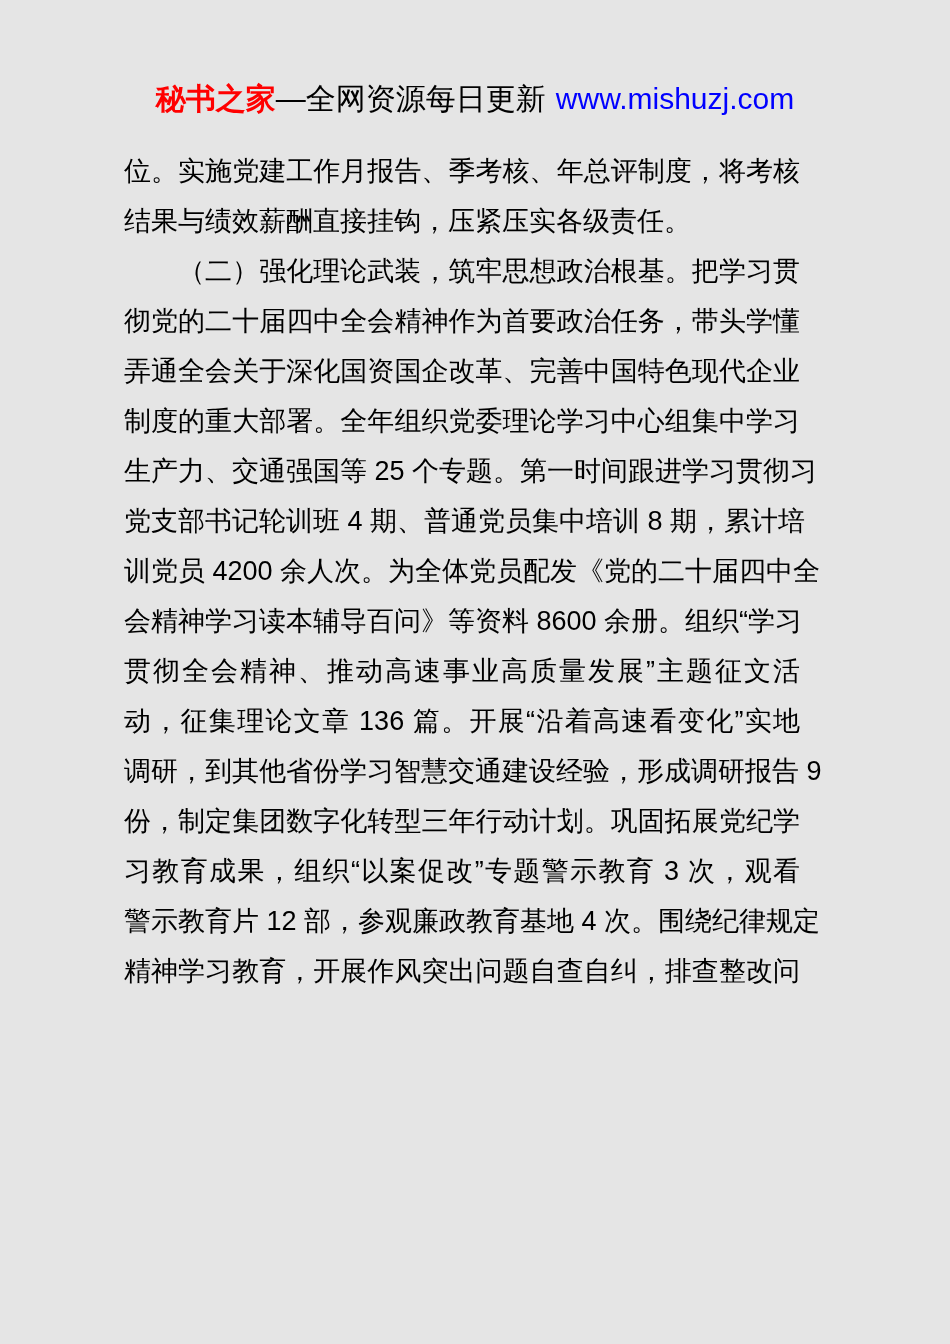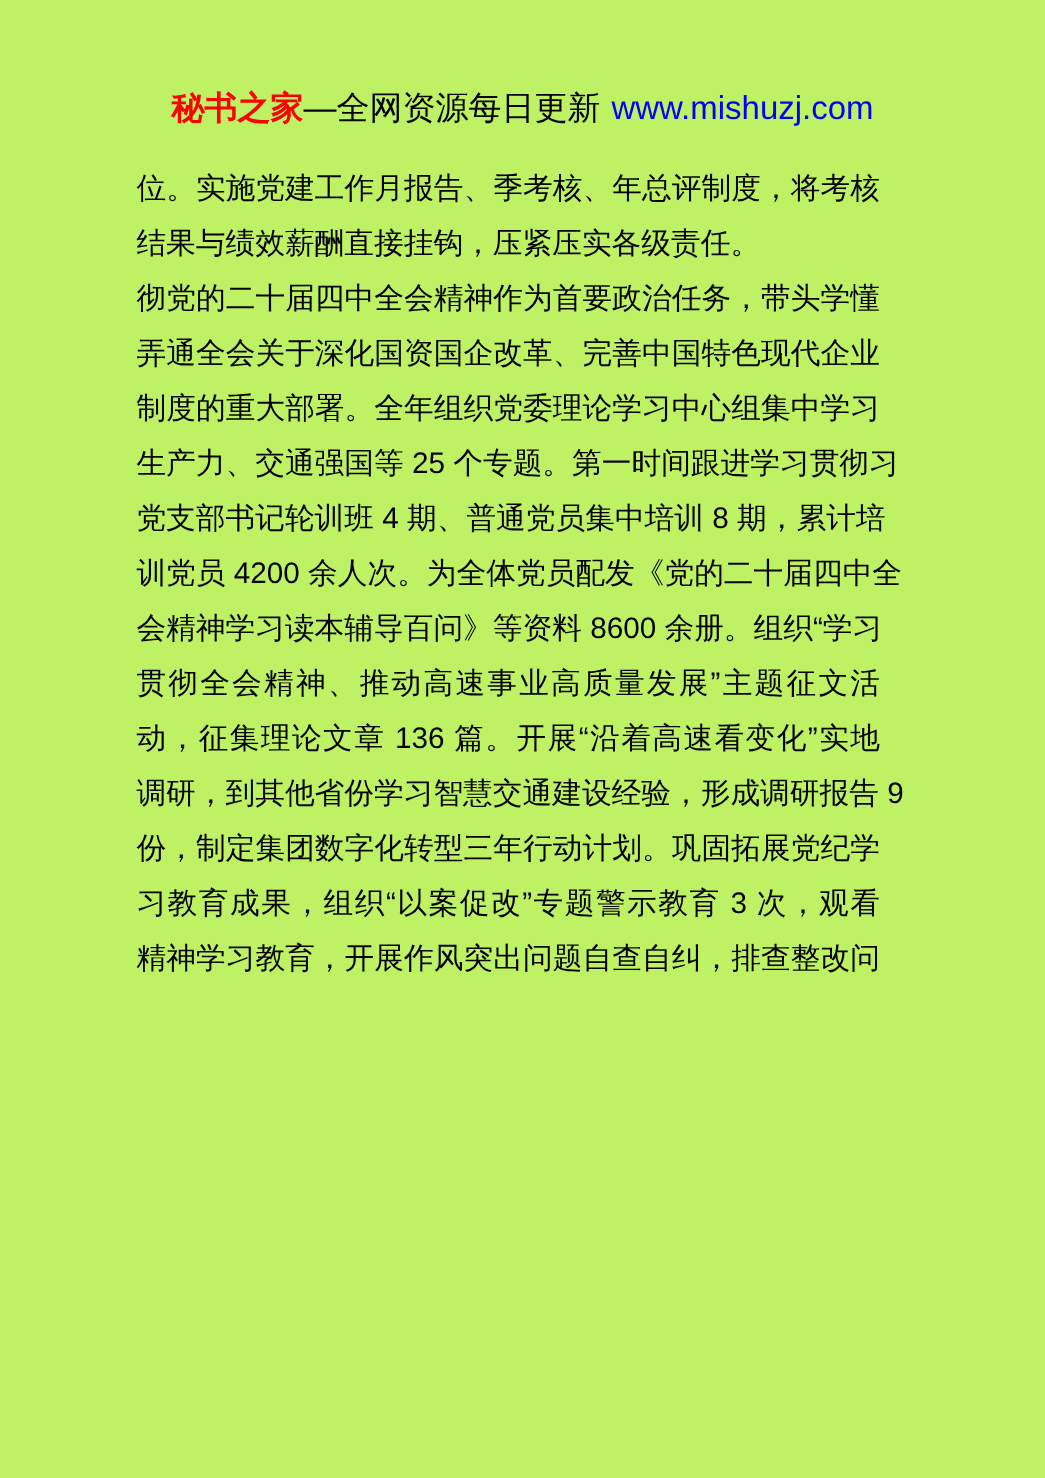--- a/index.html
+++ b/index.html
@@ -4,21 +4,21 @@
 <style>
   html, body {
     margin: 0;
     padding: 0;
     background: #ffffff;
   }
   .page {
     position: relative;
     width: 950px;
     height: 1344px;
-    background: #bef264;
+    background: #e5e5e5;
     overflow: hidden;
     font-family: "Liberation Sans", sans-serif;
   }
   .header {
     position: absolute;
     top: 80px;
     left: 0;
     width: 100%;
     text-align: center;
     font-size: 30px;
@@ -62,27 +62,29 @@
 </head>
 <body>
 
 <div class="page">
   <div class="header">
     <span class="site-name" style="color: rgb(255, 0, 0);">秘书之家</span><span class="tagline" style="color: rgb(0, 0, 0);">—全网资源每日更新</span><span class="url" style="color: rgb(0, 0, 255);">www.mishuzj.com</span>
   </div>
   <div class="body-text" style="color: rgb(0, 0, 0);">
       <div class="line">位。实施党建工作月报告、季考核、年总评制度，将考核</div>
       <div class="line end">结果与绩效薪酬直接挂钩，压紧压实各级责任。</div>
+      <div class="line indent">（二）强化理论武装，筑牢思想政治根基。把学习贯</div>
       <div class="line">彻党的二十届四中全会精神作为首要政治任务，带头学懂</div>
       <div class="line">弄通全会关于深化国资国企改革、完善中国特色现代企业</div>
       <div class="line">制度的重大部署。全年组织党委理论学习中心组集中学习</div>
       <div class="line">生产力、交通强国等 25 个专题。第一时间跟进学习贯彻习</div>
       <div class="line">党支部书记轮训班 4 期、普通党员集中培训 8 期，累计培</div>
       <div class="line">训党员 4200 余人次。为全体党员配发《党的二十届四中全</div>
       <div class="line">会精神学习读本辅导百问》等资料 8600 余册。组织“学习</div>
       <div class="line">贯彻全会精神、推动高速事业高质量发展”主题征文活</div>
       <div class="line">动，征集理论文章 136 篇。开展“沿着高速看变化”实地</div>
       <div class="line">调研，到其他省份学习智慧交通建设经验，形成调研报告 9</div>
       <div class="line">份，制定集团数字化转型三年行动计划。巩固拓展党纪学</div>
       <div class="line">习教育成果，组织“以案促改”专题警示教育 3 次，观看</div>
+      <div class="line">警示教育片 12 部，参观廉政教育基地 4 次。围绕纪律规定</div>
       <div class="line">精神学习教育，开展作风突出问题自查自纠，排查整改问</div>
     </div>
 </div>
 
 </body></html>

